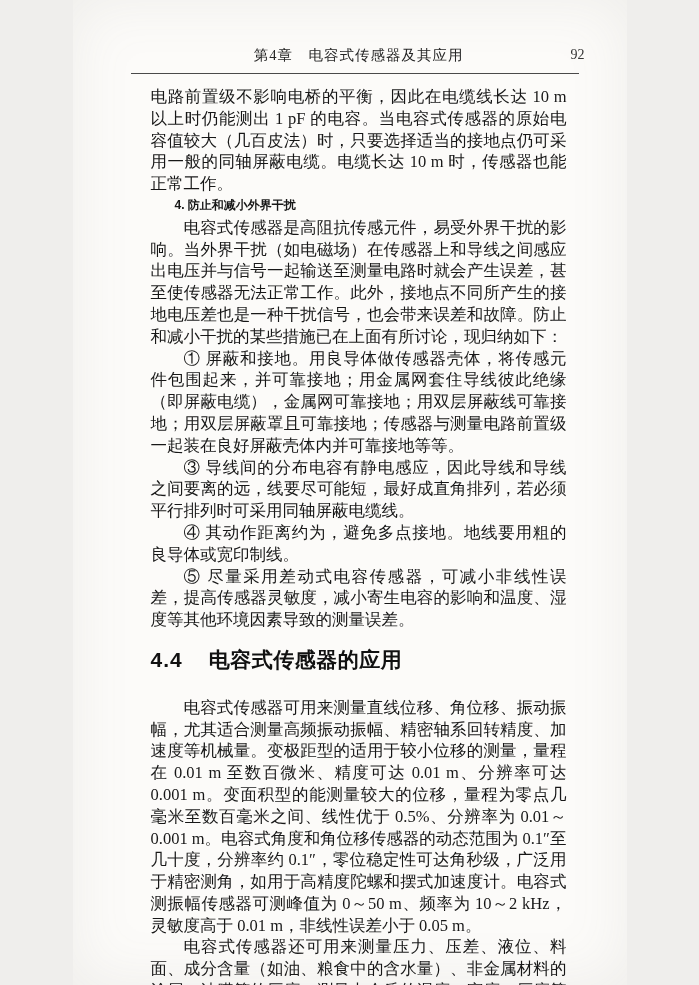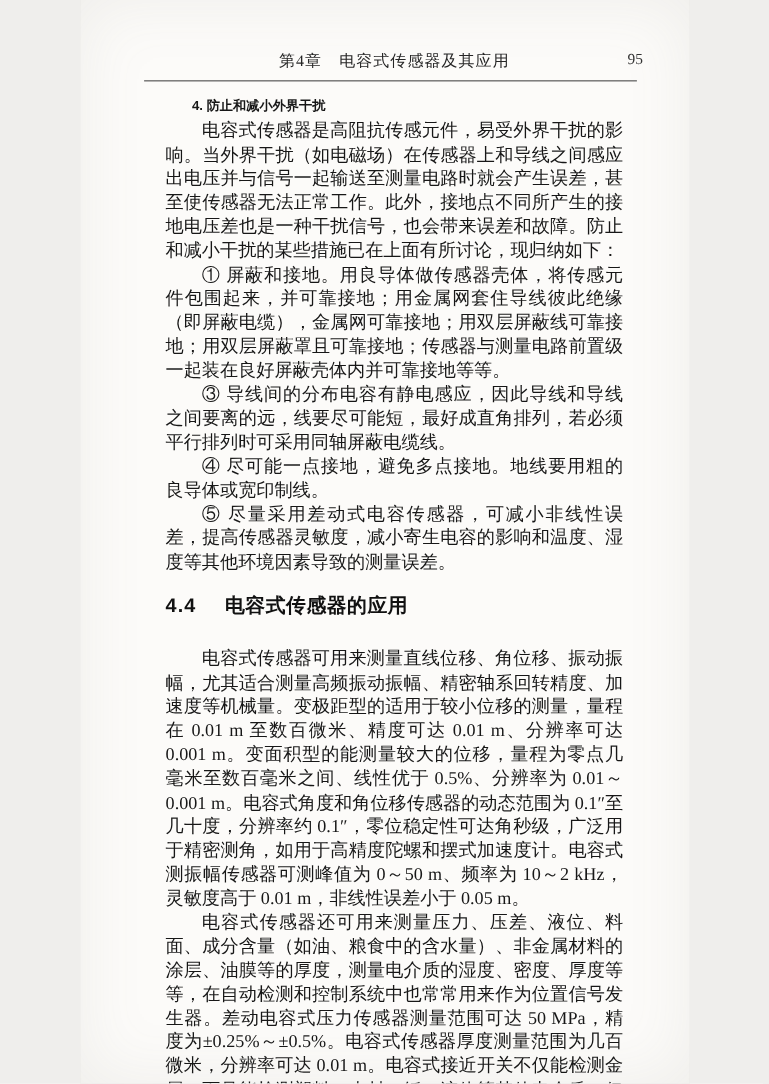--- a/index.html
+++ b/index.html
@@ -55,54 +55,55 @@
   .body p.noindent {
     text-indent: 0;
   }
   .subhead {
     font-weight: bold;
     font-family: "Liberation Sans", "DejaVu Sans", sans-serif;
     font-size: 12px;
   }
   .section-heading {
     margin: 18px 0 26px 0;
-    font-size: 18px;
+    font-size: 21px;
     font-weight: bold;
     font-family: "Liberation Sans", "DejaVu Sans", sans-serif;
     color: #111;
     letter-spacing: 0.5px;
   }
   .section-heading .sec-num {
     display: inline-block;
     margin-right: 26px;
     letter-spacing: 1px;
   }
 </style>
 </head>
 <body>
 
 <div class="page">
 
   <div class="header">
     <span class="chapter">第4章　电容式传感器及其应用</span>
-    <span class="page-num">95</span>
+    <span class="page-num">92</span>
   </div>
 
   <hr class="rule">
 
   <div class="body">
 
+    <p class="noindent">电路前置级不影响电桥的平衡，因此在电缆线长达 10 m 以上时仍能测出 1 pF 的电容。当电容式传感器的原始电容值较大（几百皮法）时，只要选择适当的接地点仍可采用一般的同轴屏蔽电缆。电缆长达 10 m 时，传感器也能正常工作。</p>
 
     <p class="subhead">4. 防止和减小外界干扰</p>
 
     <p>电容式传感器是高阻抗传感元件，易受外界干扰的影响。当外界干扰（如电磁场）在传感器上和导线之间感应出电压并与信号一起输送至测量电路时就会产生误差，甚至使传感器无法正常工作。此外，接地点不同所产生的接地电压差也是一种干扰信号，也会带来误差和故障。防止和减小干扰的某些措施已在上面有所讨论，现归纳如下：</p>
 
     <p>① 屏蔽和接地。用良导体做传感器壳体，将传感元件包围起来，并可靠接地；用金属网套住导线彼此绝缘（即屏蔽电缆），金属网可靠接地；用双层屏蔽线可靠接地；用双层屏蔽罩且可靠接地；传感器与测量电路前置级一起装在良好屏蔽壳体内并可靠接地等等。</p>
     <p>③ 导线间的分布电容有静电感应，因此导线和导线之间要离的远，线要尽可能短，最好成直角排列，若必须平行排列时可采用同轴屏蔽电缆线。</p>
-    <p>④ 尽可能一点接地，避免多点接地。地线要用粗的良导体或宽印制线。</p>
+    <p>④ 其动作距离约为，避免多点接地。地线要用粗的良导体或宽印制线。</p>
     <p>⑤ 尽量采用差动式电容传感器，可减小非线性误差，提高传感器灵敏度，减小寄生电容的影响和温度、湿度等其他环境因素导致的测量误差。</p>
 
     <h2 class="section-heading">
       <span class="sec-num">4.4</span><span>电容式传感器的应用</span>
     </h2>
 
     <p>电容式传感器可用来测量直线位移、角位移、振动振幅，尤其适合测量高频振动振幅、精密轴系回转精度、加速度等机械量。变极距型的适用于较小位移的测量，量程在 0.01 m 至数百微米、精度可达 0.01 m、分辨率可达 0.001 m。变面积型的能测量较大的位移，量程为零点几毫米至数百毫米之间、线性优于 0.5%、分辨率为 0.01～0.001 m。电容式角度和角位移传感器的动态范围为 0.1″至几十度，分辨率约 0.1″，零位稳定性可达角秒级，广泛用于精密测角，如用于高精度陀螺和摆式加速度计。电容式测振幅传感器可测峰值为 0～50 m、频率为 10～2 kHz，灵敏度高于 0.01 m，非线性误差小于 0.05 m。</p>
 
     <p>电容式传感器还可用来测量压力、压差、液位、料面、成分含量（如油、粮食中的含水量）、非金属材料的涂层、油膜等的厚度，测量电介质的湿度、密度、厚度等等，在自动检测和控制系统中也常常用来作为位置信号发生器。差动电容式压力传感器测量范围可达 50 MPa，精度为±0.25%～±0.5%。电容式传感器厚度测量范围为几百微米，分辨率可达 0.01 m。电容式接近开关不仅能检测金属，而且能检测塑料、木材、纸、液体等其他电介质，但目前还不能达到超小型，其动作距离约为 10～20 mm。静电电容式电平开关是广泛用于检测储存在油罐、料斗等容器中各种物体位置的一种成熟产品。当电容式传感器测量金属表面状况、距离尺寸、振动振幅时，往往采用单边式变极距型，这时被测物是电容器的一个电极，另一个电极则在传感器内。这类传感器属非接触测量，动态范围比较小，约为十分之几毫米左右，测量精度超过 0.1 m，分辨率为 0.01～0.001 m。</p>
 

